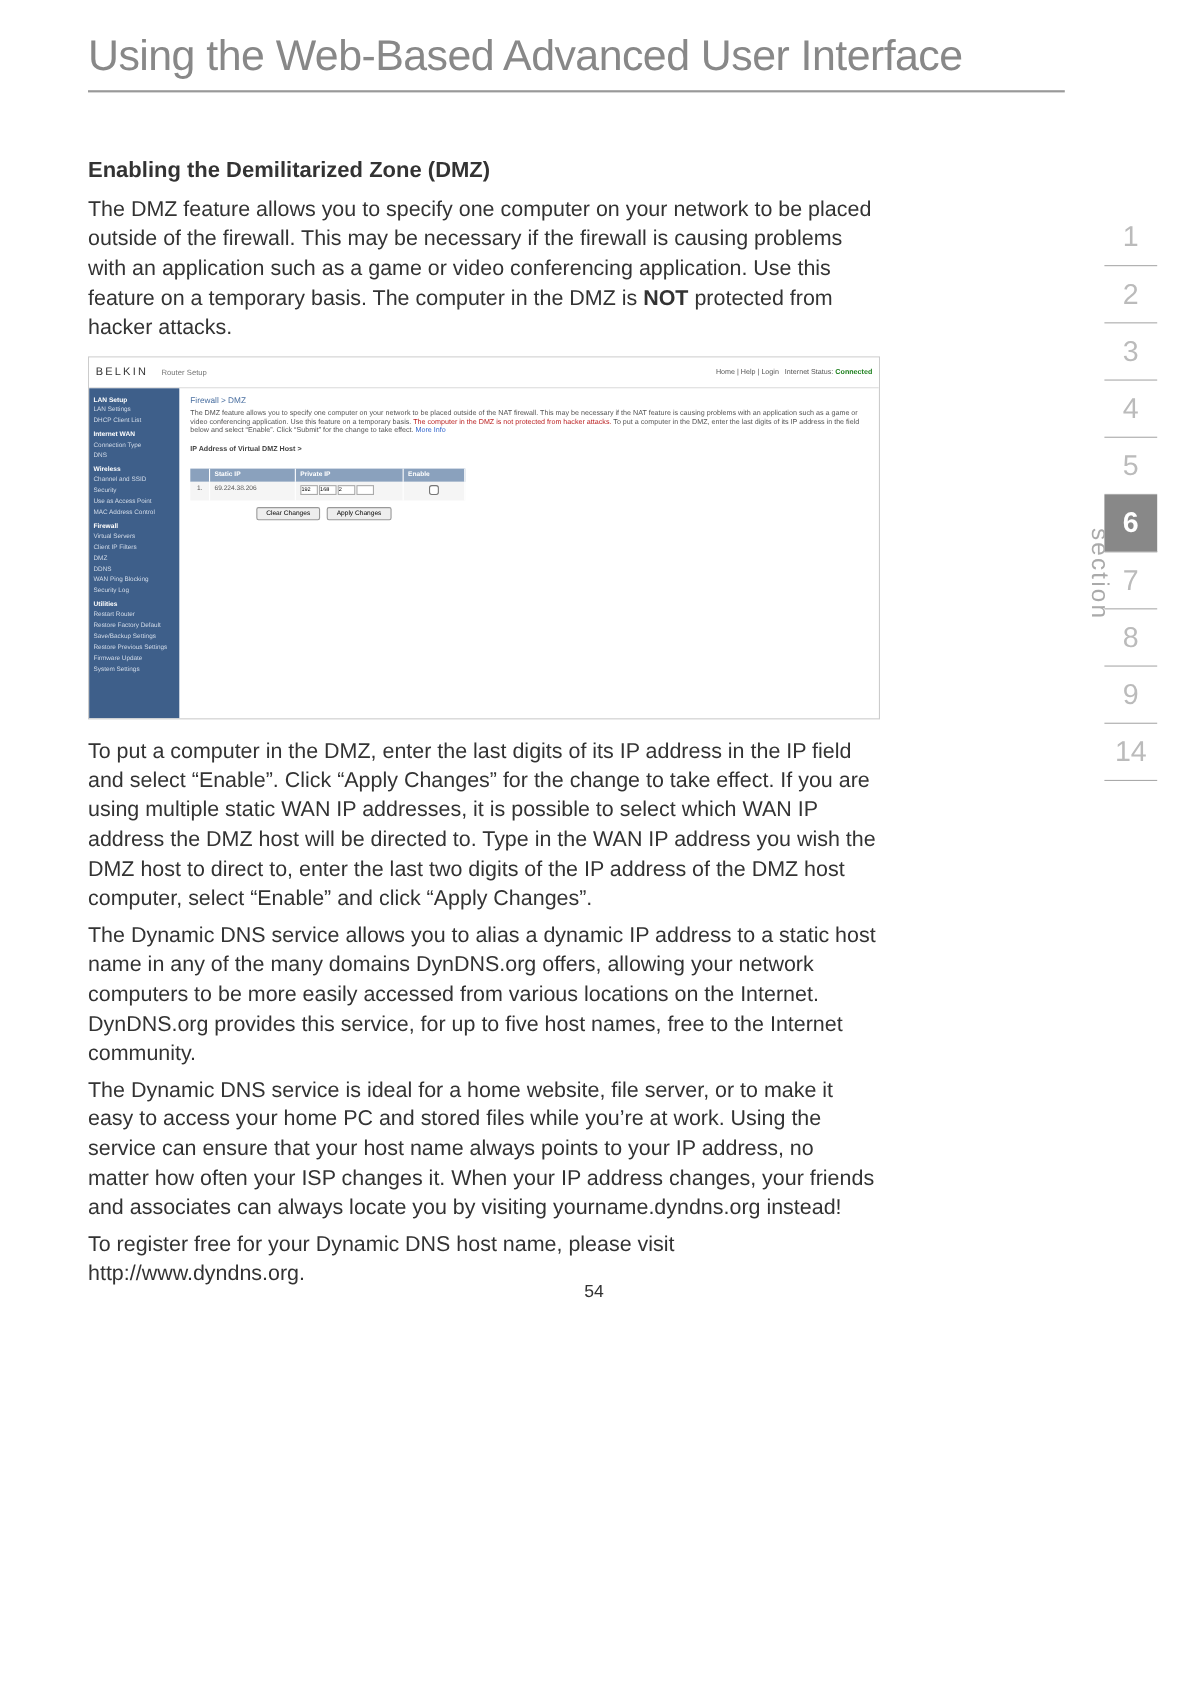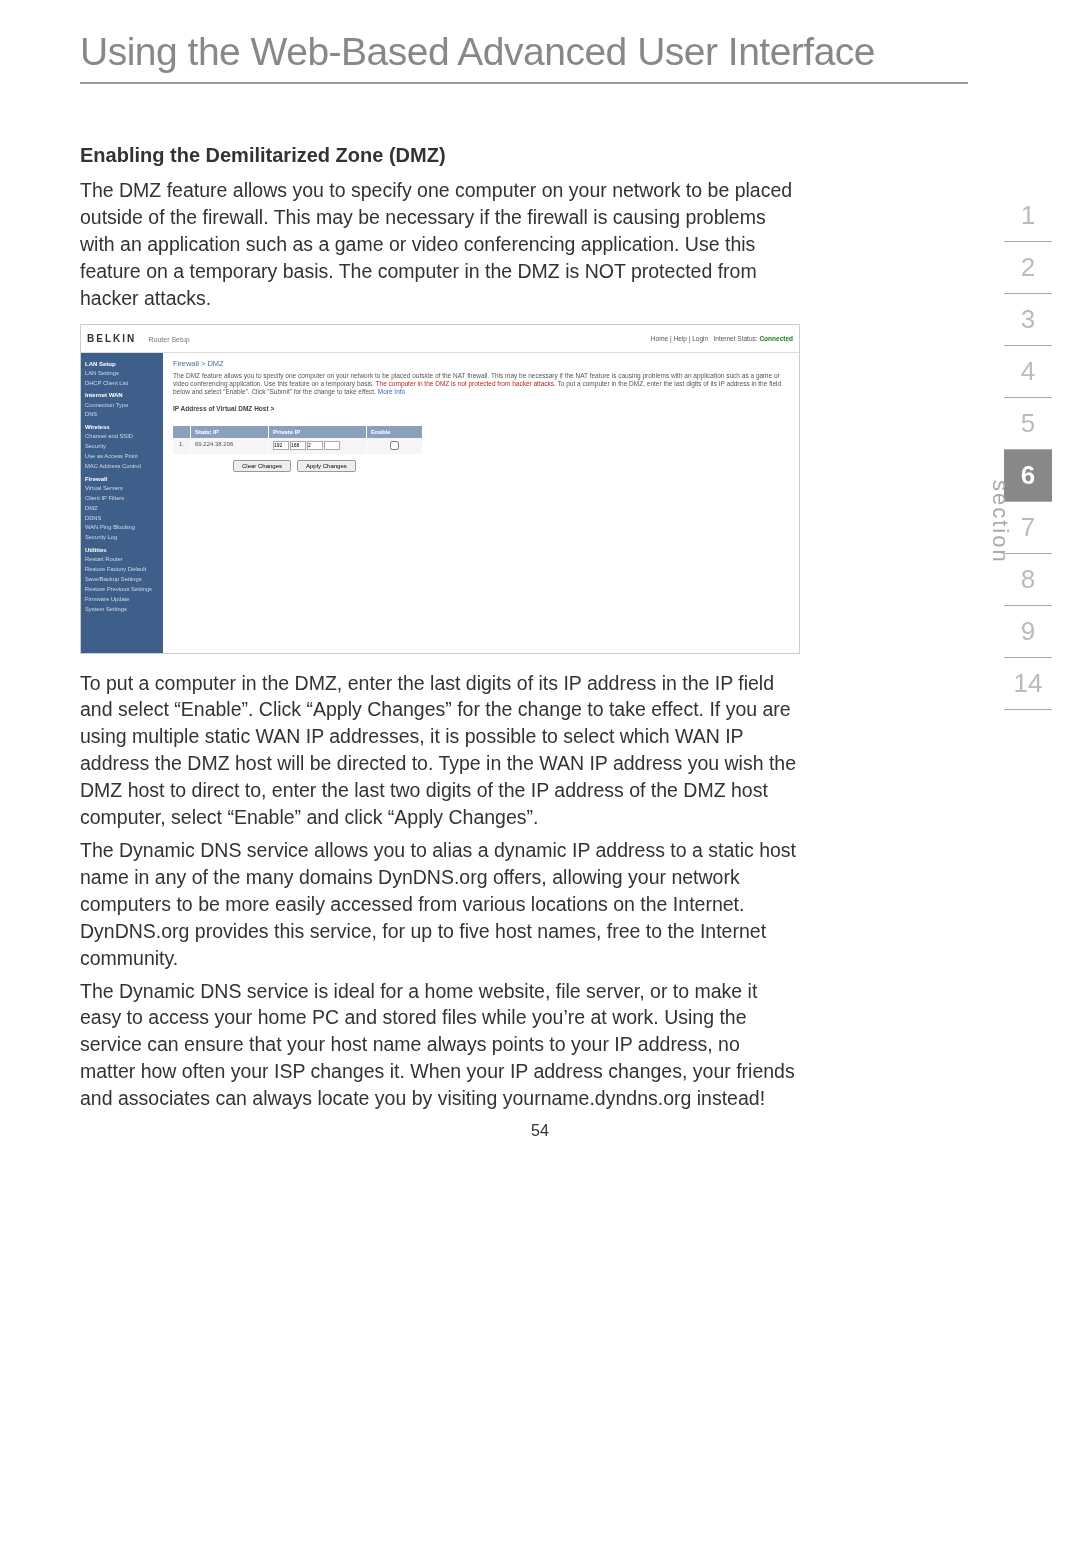--- a/index.html
+++ b/index.html
@@ -32,21 +32,21 @@
     color: #333;
     margin-bottom: 10px;
     margin-top: 18px;
   }
   p {
     font-size: 19.5px;
     line-height: 1.38;
     color: #333;
     margin-bottom: 6px;
   }
-  p strong { font-weight: normal; }
+  p strong { font-weight: bold; }
   .section-nav {
     position: absolute;
     right: 28px;
     top: 190px;
     width: 48px;
     text-align: center;
   }
   .section-nav .num {
     font-size: 26px;
     color: #bbb;
@@ -82,21 +82,21 @@
   }
   .ss-header {
     height: 28px;
     background: #fff;
     border-bottom: 1px solid #ddd;
     display: flex;
     align-items: center;
     justify-content: space-between;
     padding: 0 6px;
   }
-  .ss-logo { font-weight: bold; font-size: 10px; letter-spacing: 2px; color: #333; }
+  .ss-logo { font-weight: normal; font-size: 10px; letter-spacing: 2px; color: #333; }
   .ss-sub { font-size: 7px; color: #777; margin-left: 10px; }
   .ss-links { font-size: 6.5px; color: #555; }
   .ss-links .green { color: #1c7f1c; font-weight: bold; }
   .ss-body { display: flex; height: calc(100% - 28px); }
   .ss-sidebar {
     width: 82px;
     background: #3e5f8a;
     color: #d0dae8;
     padding: 4px 4px;
     font-size: 5.8px;
@@ -149,21 +149,21 @@
   }
   .ss-buttons button {
     font-size: 6px;
     padding: 2px 8px;
     border: 1px solid #999;
     background: #eee;
     border-radius: 2px;
   }
   .page-num {
     position: absolute;
-    bottom: 8px;
+    bottom: 24px;
     left: 50%;
     transform: translateX(-50%);
     font-size: 16px;
     color: #333;
   }
   .content-block { width: 720px; margin-top: 40px; }
 </style>
 </head>
 <body>
 
@@ -248,20 +248,21 @@
             <button>Apply Changes</button>
           </div>
         </div>
       </div>
     </div>
 
     <p>To put a computer in the DMZ, enter the last digits of its IP address in the IP field and select “Enable”. Click “Apply Changes” for the change to take effect. If you are using multiple static WAN IP addresses, it is possible to select which WAN IP address the DMZ host will be directed to. Type in the WAN IP address you wish the DMZ host to direct to, enter the last two digits of the IP address of the DMZ host computer, select “Enable” and click “Apply Changes”.</p>
 
     <p>The Dynamic DNS service allows you to alias a dynamic IP address to a static host name in any of the many domains DynDNS.org offers, allowing your network computers to be more easily accessed from various locations on the Internet. DynDNS.org provides this service, for up to five host names, free to the Internet community.</p>
     <p>The Dynamic DNS service is ideal for a home website, file server, or to make it easy to access your home PC and stored files while you’re at work. Using the service can ensure that your host name always points to your IP address, no matter how often your ISP changes it. When your IP address changes, your friends and associates can always locate you by visiting yourname.dyndns.org instead!</p>
+    <p>To register free for your Dynamic DNS host name, please visit http://www.dyndns.org.</p>
   </div>
 
   <div class="section-nav">
     <span class="num">1</span>
     <span class="num">2</span>
     <span class="num">3</span>
     <span class="num">4</span>
     <span class="num">5</span>
     <span class="num active">6</span>
     <span class="num">7</span>

